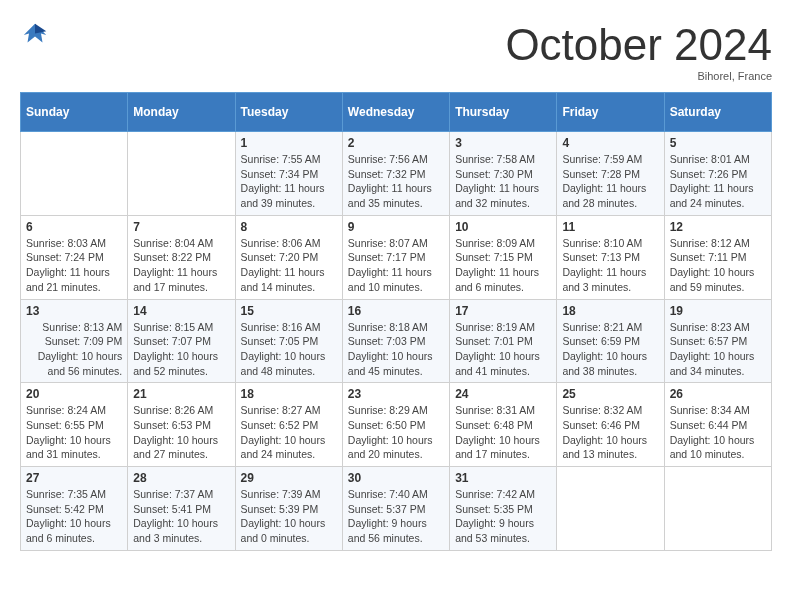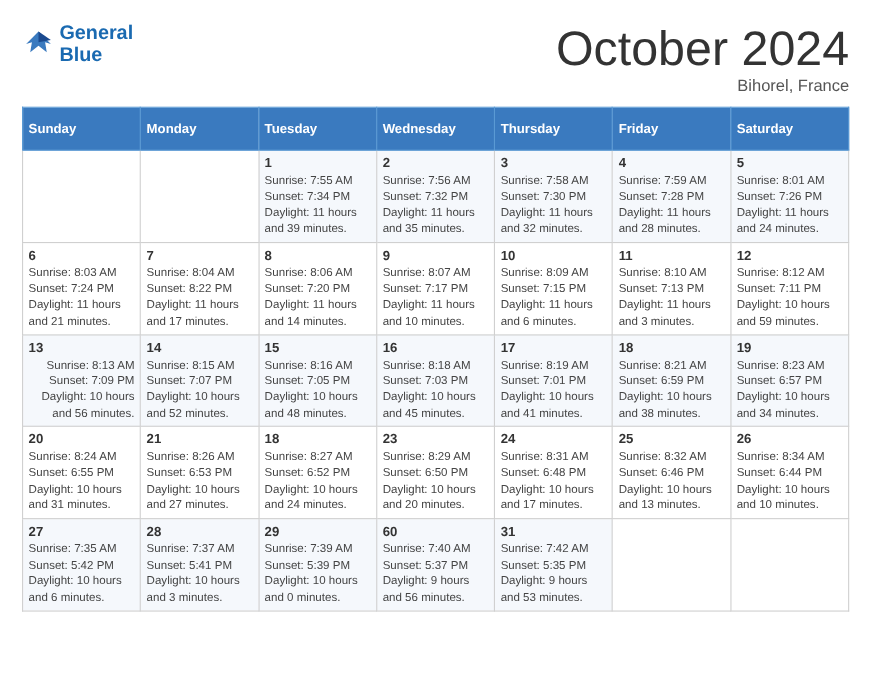--- a/index.html
+++ b/index.html
@@ -36,21 +36,21 @@
     }
     .title-block {
       text-align: right;
     }
     .month-title {
       font-size: 44px;
       font-weight: normal;
       color: #333;
     }
     .location {
-      font-size: 15px;
+      font-size: 11px;
       color: #555;
     }
     table {
       width: 100%;
       border-collapse: collapse;
       font-size: 11px;
     }
     thead tr th {
       background-color: #3a7abf;
       color: #fff;
@@ -89,24 +89,20 @@
   </style>
 </head>
 <body>
 
 <div class="header">
   <div class="logo">
     <svg class="logo-bird" viewBox="0 0 40 40">
       <polygon points="20,5 35,20 28,18 30,30 20,22 10,30 12,18 5,20" fill="#3a7abf"></polygon>
       <polygon points="20,5 35,15 20,18" fill="#1a4a8f"></polygon>
     </svg>
-    <div class="logo-text">
-      <div><span>General</span></div>
-      <div><span>Blue</span></div>
-    </div>
   </div>
   <div class="title-block">
     <div class="month-title">October 2024</div>
     <div class="location">Bihorel, France</div>
   </div>
 </div>
 
 <table>
   <thead>
     <tr>
@@ -299,21 +295,21 @@
 Sunset: 5:41 PM
 Daylight: 10 hours and 3 minutes.</div>
         </td>
         <td>
           <span class="day-number">29</span>
           <div class="day-info" style="white-space: pre-line;">Sunrise: 7:39 AM
 Sunset: 5:39 PM
 Daylight: 10 hours and 0 minutes.</div>
         </td>
         <td>
-          <span class="day-number">60</span>
+          <span class="day-number">30</span>
           <div class="day-info" style="white-space: pre-line;">Sunrise: 7:40 AM
 Sunset: 5:37 PM
 Daylight: 9 hours and 56 minutes.</div>
         </td>
         <td>
           <span class="day-number">31</span>
           <div class="day-info" style="white-space: pre-line;">Sunrise: 7:42 AM
 Sunset: 5:35 PM
 Daylight: 9 hours and 53 minutes.</div>
         </td>

